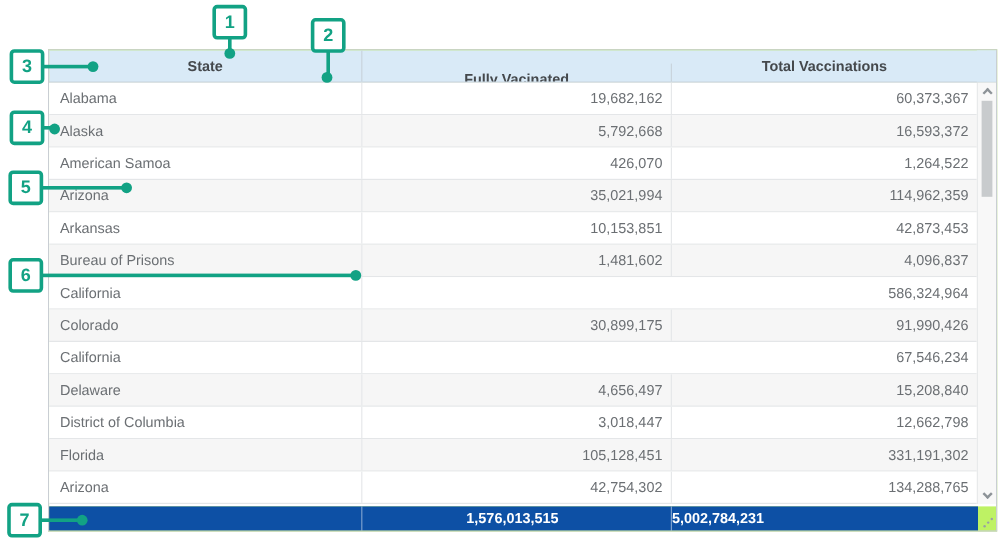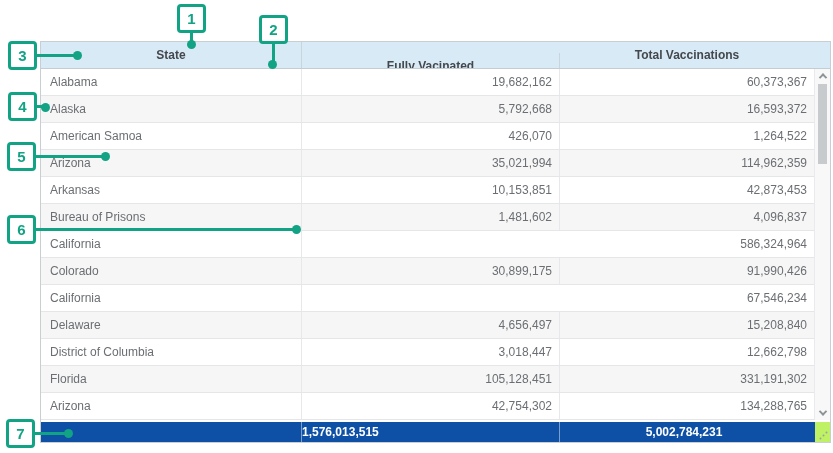--- a/index.html
+++ b/index.html
@@ -63,22 +63,22 @@
   }
 
   
   .total-gap { height:2px; background:#ffffff; }
   .total-row { display:flex; height:20px; width:774px; background:#0d50a5; }
   .total-cell {
     font-size:12px; font-weight:bold; color:#ffffff; line-height:20px;
     overflow:hidden; white-space:nowrap;
   }
   .total-cell.col-state { width:261px; border-right:1px solid rgba(255,255,255,0.45); }
-  .total-cell.col-fully { width:258px; text-align:left; padding-right:7px; border-right:1px solid rgba(255,255,255,0.45); }
-  .total-cell.col-total { flex:1; text-align:center; padding-right:7px; }
+  .total-cell.col-fully { width:258px; text-align:center; padding-right:7px; border-right:1px solid rgba(255,255,255,0.45); }
+  .total-cell.col-total { flex:1; text-align:left; padding-right:7px; }
 
   .resize-grip { position:absolute; right:2px; bottom:2px; width:9px; height:9px; }
 
   
   .callout {
     position:absolute; width:29px; height:29px; background:#ffffff;
     border:3px solid #12a284; border-radius:4px; z-index:6;
     display:flex; align-items:center; justify-content:center;
     font-size:15px; font-weight:bold; color:#12a284;
   }

